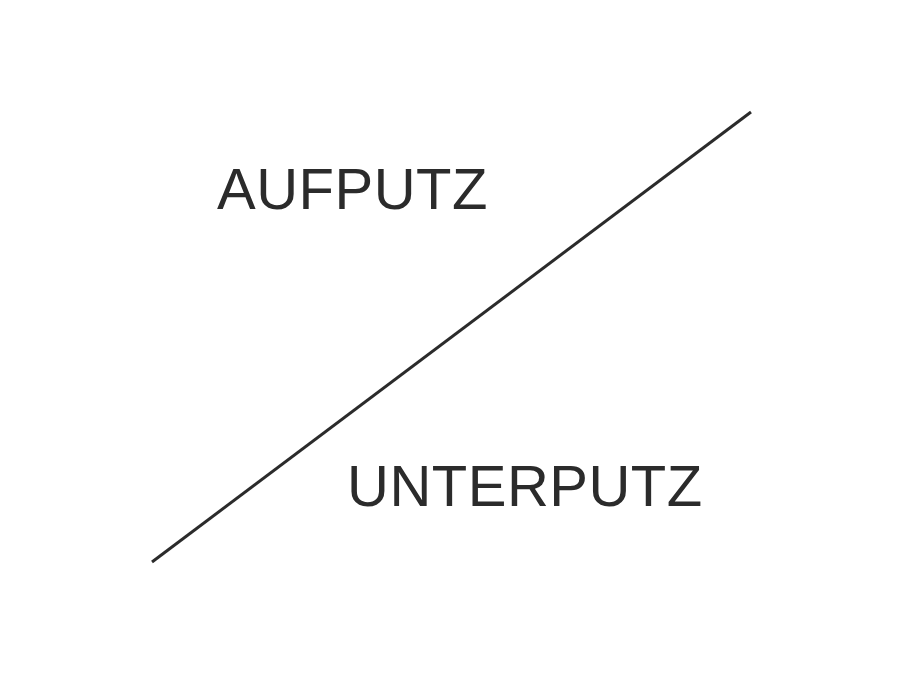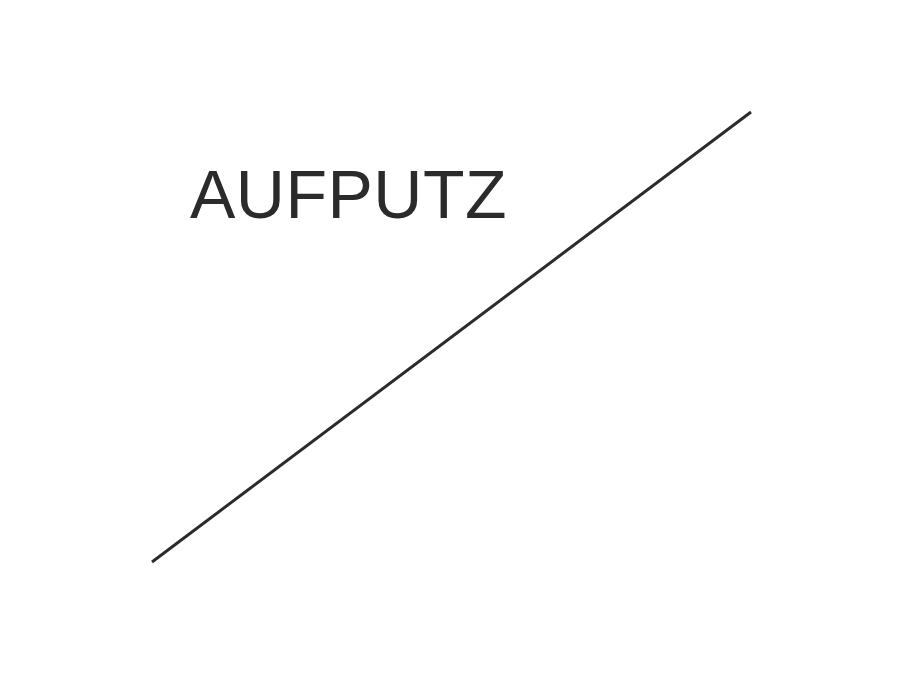--- a/index.html
+++ b/index.html
@@ -23,25 +23,26 @@
     position: absolute;
     left: 0;
     top: 0;
     width: 900px;
     height: 675px;
   }
   .zone-label {
     position: absolute;
     font-family: "Liberation Sans", sans-serif;
     font-weight: 400;
-    font-size: 68px;
+    font-size: 58px;
     line-height: 1;
     letter-spacing: 0.5px;
     color: #2b2b2b;
     white-space: nowrap;
+    margin-left: 27px;
     -webkit-font-smoothing: antialiased;
   }
   #label-aufputz {
     left: 190px;
     top: 160px;
   }
   #label-unterputz {
     left: 320px;
     top: 457px;
   }
@@ -50,14 +51,15 @@
 <body>
 
 <div id="diagram-canvas" style="background: rgb(255, 255, 255);">
 
   <svg id="divider-svg" viewBox="0 0 900 675">
     <line id="divider-line" x1="152" y1="562" x2="751" y2="112" stroke="#2b2b2b" stroke-width="3" stroke-linecap="butt"></line>
   </svg>
 
   <div class="zone-label" id="label-aufputz" style="color: rgb(43, 43, 43);">AUFPUTZ</div>
 
+  <div class="zone-label" id="label-unterputz" style="color: rgb(43, 43, 43);">UNTERPUTZ</div>
 
 </div>
 
 </body></html>

